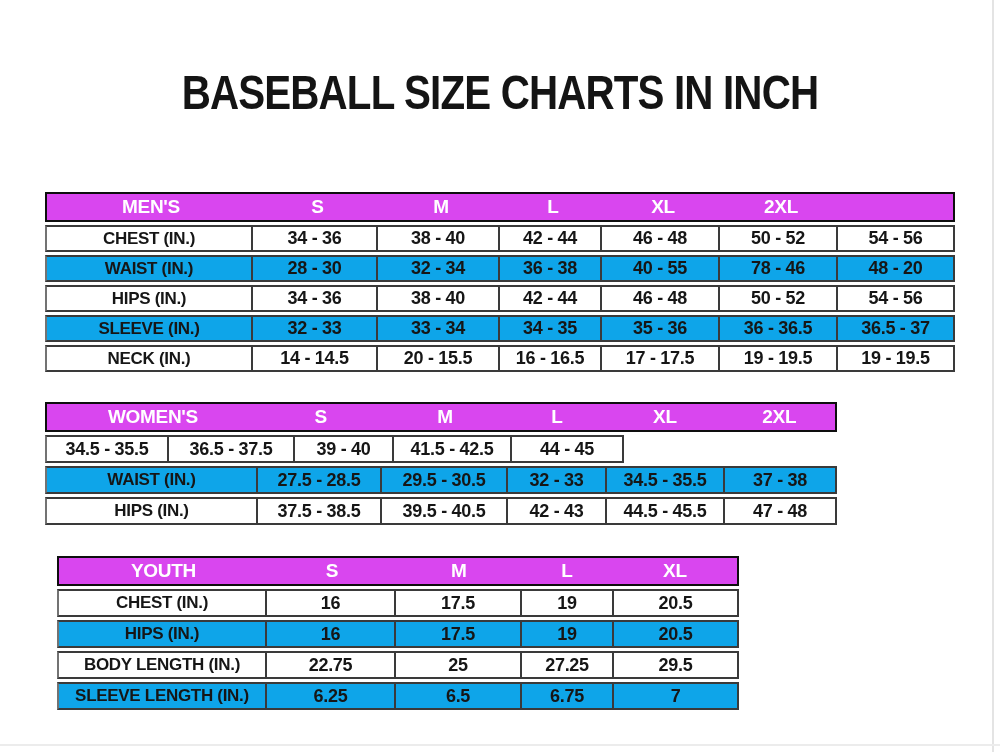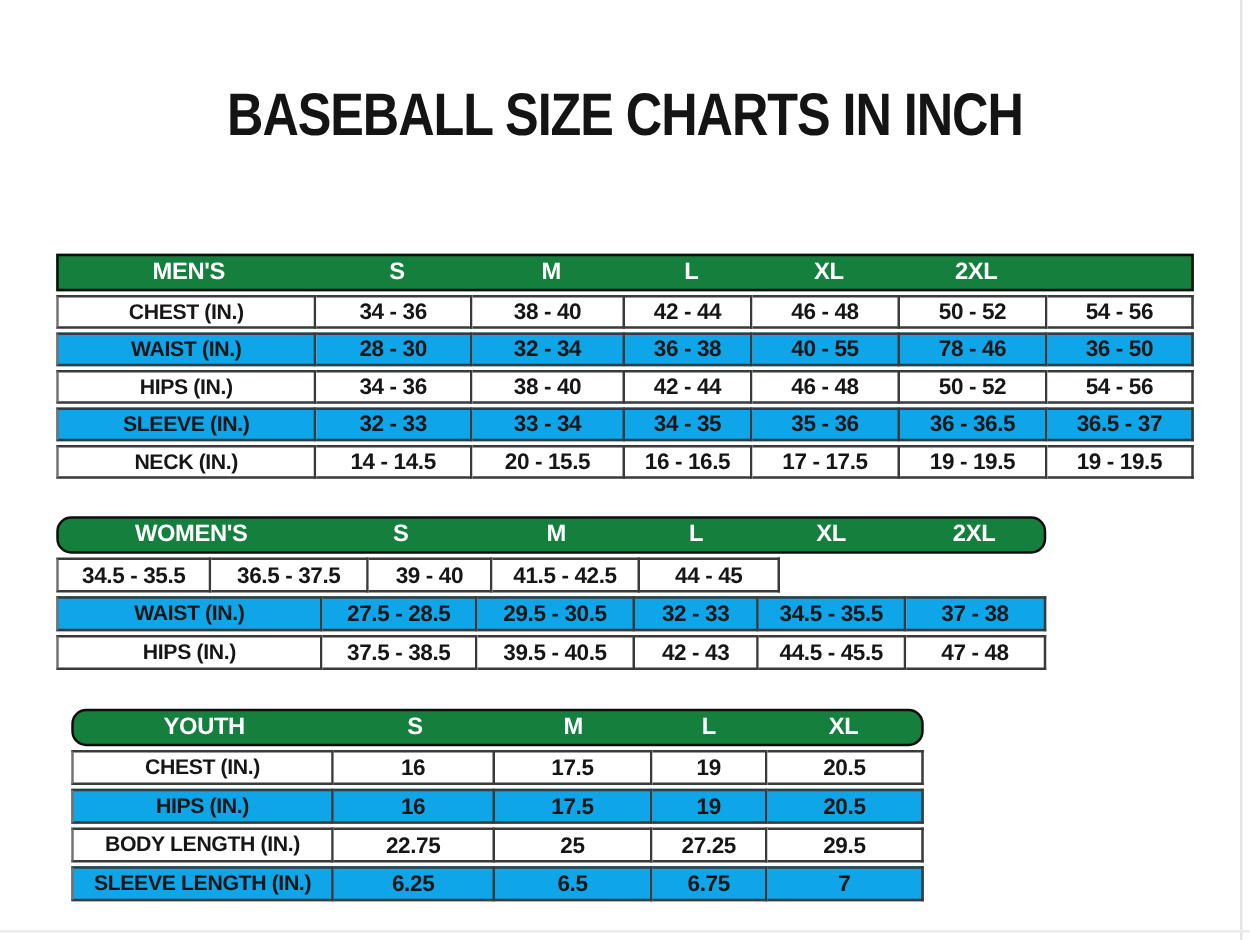--- a/index.html
+++ b/index.html
@@ -17,40 +17,40 @@
   .title-text{
     display:inline-block;
     font-size:48px;font-weight:bold;color:#141414;
     letter-spacing:-1px;
     transform:scaleX(0.84);transform-origin:center;
   }
   
   .size-table{position:absolute;}
   .t-row{display:flex;margin-top:3px;}
   .t-row.header{
-    margin-top:15px;background:#15803d;border:2px solid #0e0e0e;
+    margin-top:4px;background:#d946ef;border:2px solid #0e0e0e;
     box-sizing:border-box;height:30px;
   }
   .t-row.header .cell{border:none;color:#ffffff;font-size:19px;}
   .cell{
     box-sizing:border-box;
     display:flex;align-items:center;justify-content:center;
     border:2px solid #3a3a3a;border-left:none;
     font-weight:bold;color:#161616;
     letter-spacing:-0.3px;white-space:nowrap;
     background:#ffffff;
   }
   .cell:first-child{border-left:2px solid #737373;}
   .t-row.alt .cell{background:#0ea5e9;}
   .t-row.header .cell{background:transparent;}
   .cell.label{font-size:17px;}
   .cell.value{font-size:18px;}
   .mens .t-row{height:27px;}
   .mens .t-row.header{height:30px;}
-  .womens .t-row,.youth .t-row{height:28px;border-radius:12px;}
+  .womens .t-row,.youth .t-row{height:28px;}
   .womens .t-row.header,.youth .t-row.header{height:30px;}
   
   .mens{left:45px;top:188px;width:910px;}
   .mens .c0{width:208px;} .mens .c1{width:125px;} .mens .c2{width:122px;}
   .mens .c3{width:102px;} .mens .c4{width:118px;} .mens .c5{width:118px;}
   .mens .c6{width:117px;}
   
   .womens{left:45px;top:398px;width:792px;}
   .womens .c0{width:213px;} .womens .c1{width:124px;} .womens .c2{width:126px;}
   .womens .c3{width:99px;}  .womens .c4{width:118px;} .womens .c5{width:112px;}
@@ -87,21 +87,21 @@
     <div class="cell c5 value">50 - 52</div>
     <div class="cell c6 value">54 - 56</div>
   </div>
   <div class="t-row alt">
     <div class="cell c0 label">WAIST (IN.)</div>
     <div class="cell c1 value">28 - 30</div>
     <div class="cell c2 value">32 - 34</div>
     <div class="cell c3 value">36 - 38</div>
     <div class="cell c4 value">40 - 55</div>
     <div class="cell c5 value">78 - 46</div>
-    <div class="cell c6 value">36 - 50</div>
+    <div class="cell c6 value">48 - 20</div>
   </div>
   <div class="t-row">
     <div class="cell c0 label">HIPS (IN.)</div>
     <div class="cell c1 value">34 - 36</div>
     <div class="cell c2 value">38 - 40</div>
     <div class="cell c3 value">42 - 44</div>
     <div class="cell c4 value">46 - 48</div>
     <div class="cell c5 value">50 - 52</div>
     <div class="cell c6 value">54 - 56</div>
   </div>

